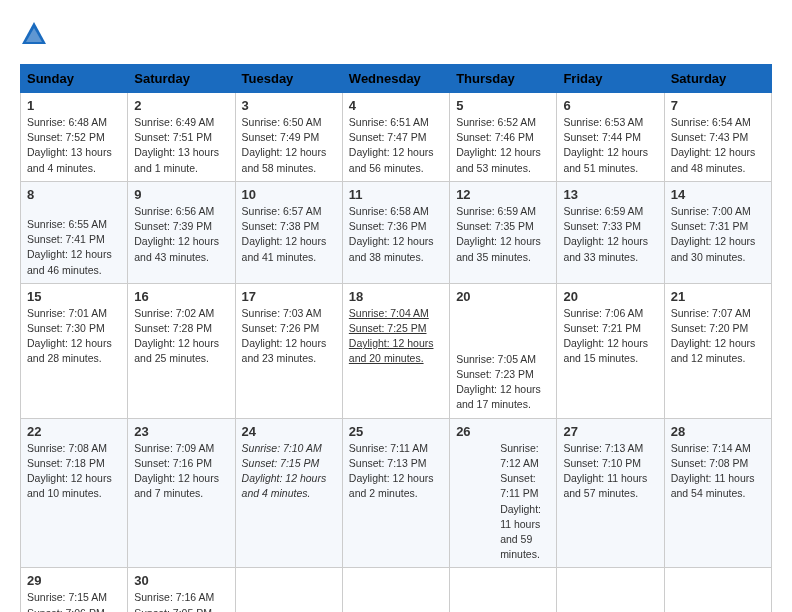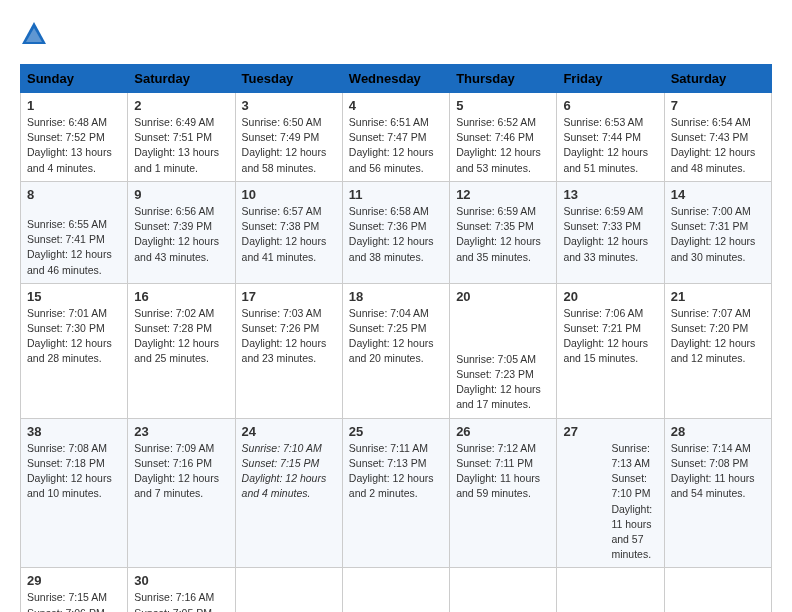--- a/index.html
+++ b/index.html
@@ -245,21 +245,21 @@
         </td>
         <td>
           <span class="day-number">17</span>
           <div class="day-info" style="white-space: pre-line;">Sunrise: 7:03 AM
 Sunset: 7:26 PM
 Daylight: 12 hours
 and 23 minutes.</div>
         </td>
         <td>
           <span class="day-number">18</span>
-          <div class="day-info" style="white-space: pre-line;">Sunrise: 7:04 AM
+          <div class="day-info" style="white-space: pre-line; text-decoration: underline;">Sunrise: 7:04 AM
 Sunset: 7:25 PM
 Daylight: 12 hours
 and 20 minutes.</div>
         </td>
         <td>
           <span class="day-number">20</span>
           <div class="day-info" style="white-space: pre-line; margin-top: 48px;">Sunrise: 7:05 AM
 Sunset: 7:23 PM
 Daylight: 12 hours
 and 17 minutes.</div>
@@ -274,21 +274,21 @@
         <td>
           <span class="day-number">21</span>
           <div class="day-info" style="white-space: pre-line;">Sunrise: 7:07 AM
 Sunset: 7:20 PM
 Daylight: 12 hours
 and 12 minutes.</div>
         </td>
       </tr>
       <tr>
         <td>
-          <span class="day-number">38</span>
+          <span class="day-number">22</span>
           <div class="day-info" style="white-space: pre-line;">Sunrise: 7:08 AM
 Sunset: 7:18 PM
 Daylight: 12 hours
 and 10 minutes.</div>
         </td>
         <td>
           <span class="day-number">23</span>
           <div class="day-info" style="white-space: pre-line;">Sunrise: 7:09 AM
 Sunset: 7:16 PM
 Daylight: 12 hours
@@ -303,28 +303,28 @@
         </td>
         <td>
           <span class="day-number">25</span>
           <div class="day-info" style="white-space: pre-line;">Sunrise: 7:11 AM
 Sunset: 7:13 PM
 Daylight: 12 hours
 and 2 minutes.</div>
         </td>
         <td>
           <span class="day-number">26</span>
-          <div class="day-info" style="white-space: pre-line;">Sunrise: 7:12 AM
+          <div class="day-info" style="white-space: pre-line; margin-left: 44px;">Sunrise: 7:12 AM
 Sunset: 7:11 PM
 Daylight: 11 hours
 and 59 minutes.</div>
         </td>
         <td>
           <span class="day-number">27</span>
-          <div class="day-info" style="white-space: pre-line; margin-left: 48px;">Sunrise: 7:13 AM
+          <div class="day-info" style="white-space: pre-line;">Sunrise: 7:13 AM
 Sunset: 7:10 PM
 Daylight: 11 hours
 and 57 minutes.</div>
         </td>
         <td>
           <span class="day-number">28</span>
           <div class="day-info" style="white-space: pre-line;">Sunrise: 7:14 AM
 Sunset: 7:08 PM
 Daylight: 11 hours
 and 54 minutes.</div>

